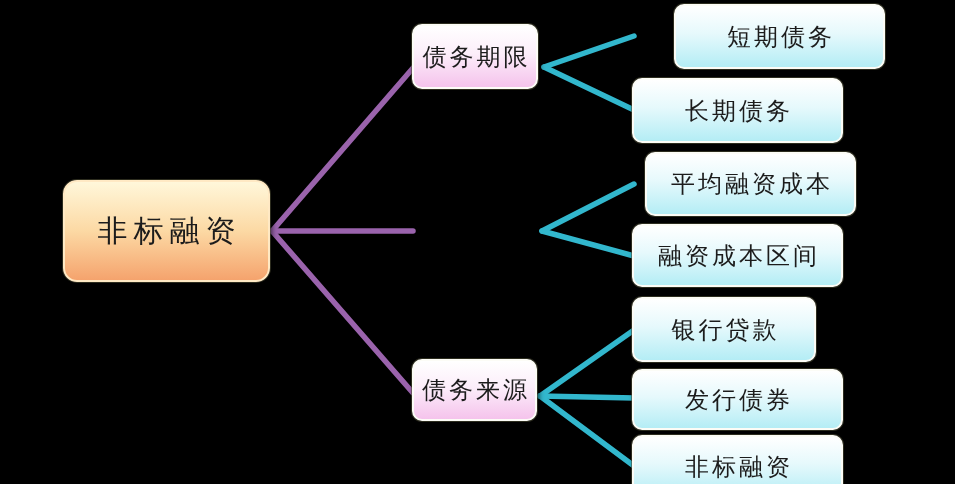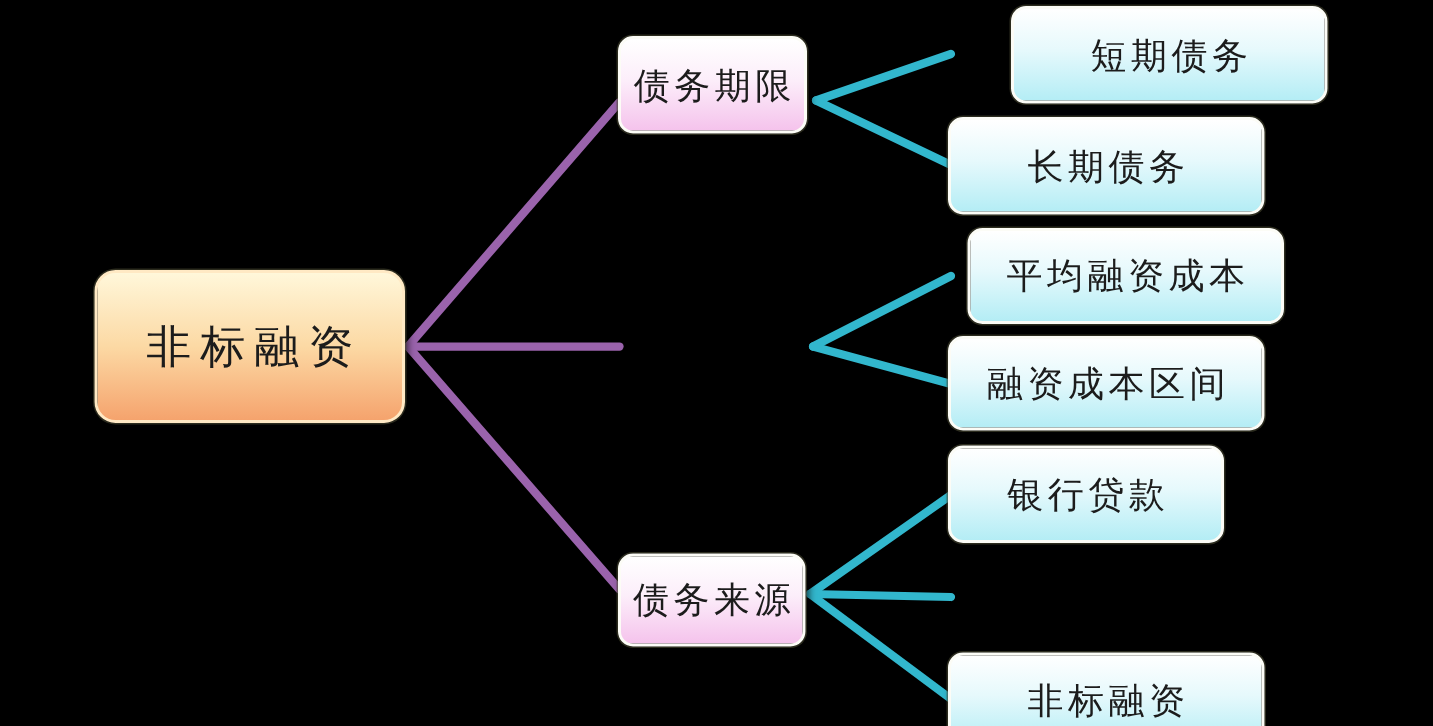--- a/index.html
+++ b/index.html
@@ -98,36 +98,39 @@
     </g>
   </svg>
 
   <div class="node root" style="left:63px; top:180px; width:207px; height:102px;">
     <span>非标融资</span>
   </div>
 
   <div class="node branch" style="left:412px; top:24px; width:126px; height:65px;">
     <span>债务期限</span>
   </div>
-  <div class="node branch" style="left:412px; top:369px; width:125px; height:62px;text-align:right;">
+  <div class="node branch" style="left:412px; top:359px; width:125px; height:62px;text-align:right;">
     <span>债务来源</span>
   </div>
 
   <div class="node leaf" style="left:632px; top:4px; width:211px; height:65px;margin-left:42px;">
     <span>短期债务</span>
   </div>
   <div class="node leaf" style="left:632px; top:78px; width:211px; height:65px;">
     <span>长期债务</span>
   </div>
   <div class="node leaf" style="left:645px; top:152px; width:211px; height:64px;">
     <span>平均融资成本</span>
   </div>
   <div class="node leaf" style="left:632px; top:224px; width:211px; height:63px;">
     <span>融资成本区间</span>
   </div>
   <div class="node leaf" style="left:632px; top:297px; width:184px; height:65px;">
     <span>银行贷款</span>
   </div>
+  <div class="node leaf" style="left:632px; top:369px; width:211px; height:61px;">
+    <span>发行债券</span>
+  </div>
   <div class="node leaf" style="left:632px; top:435px; width:211px; height:63px;">
     <span>非标融资</span>
   </div>
 
 </div>
 
 </body></html>

